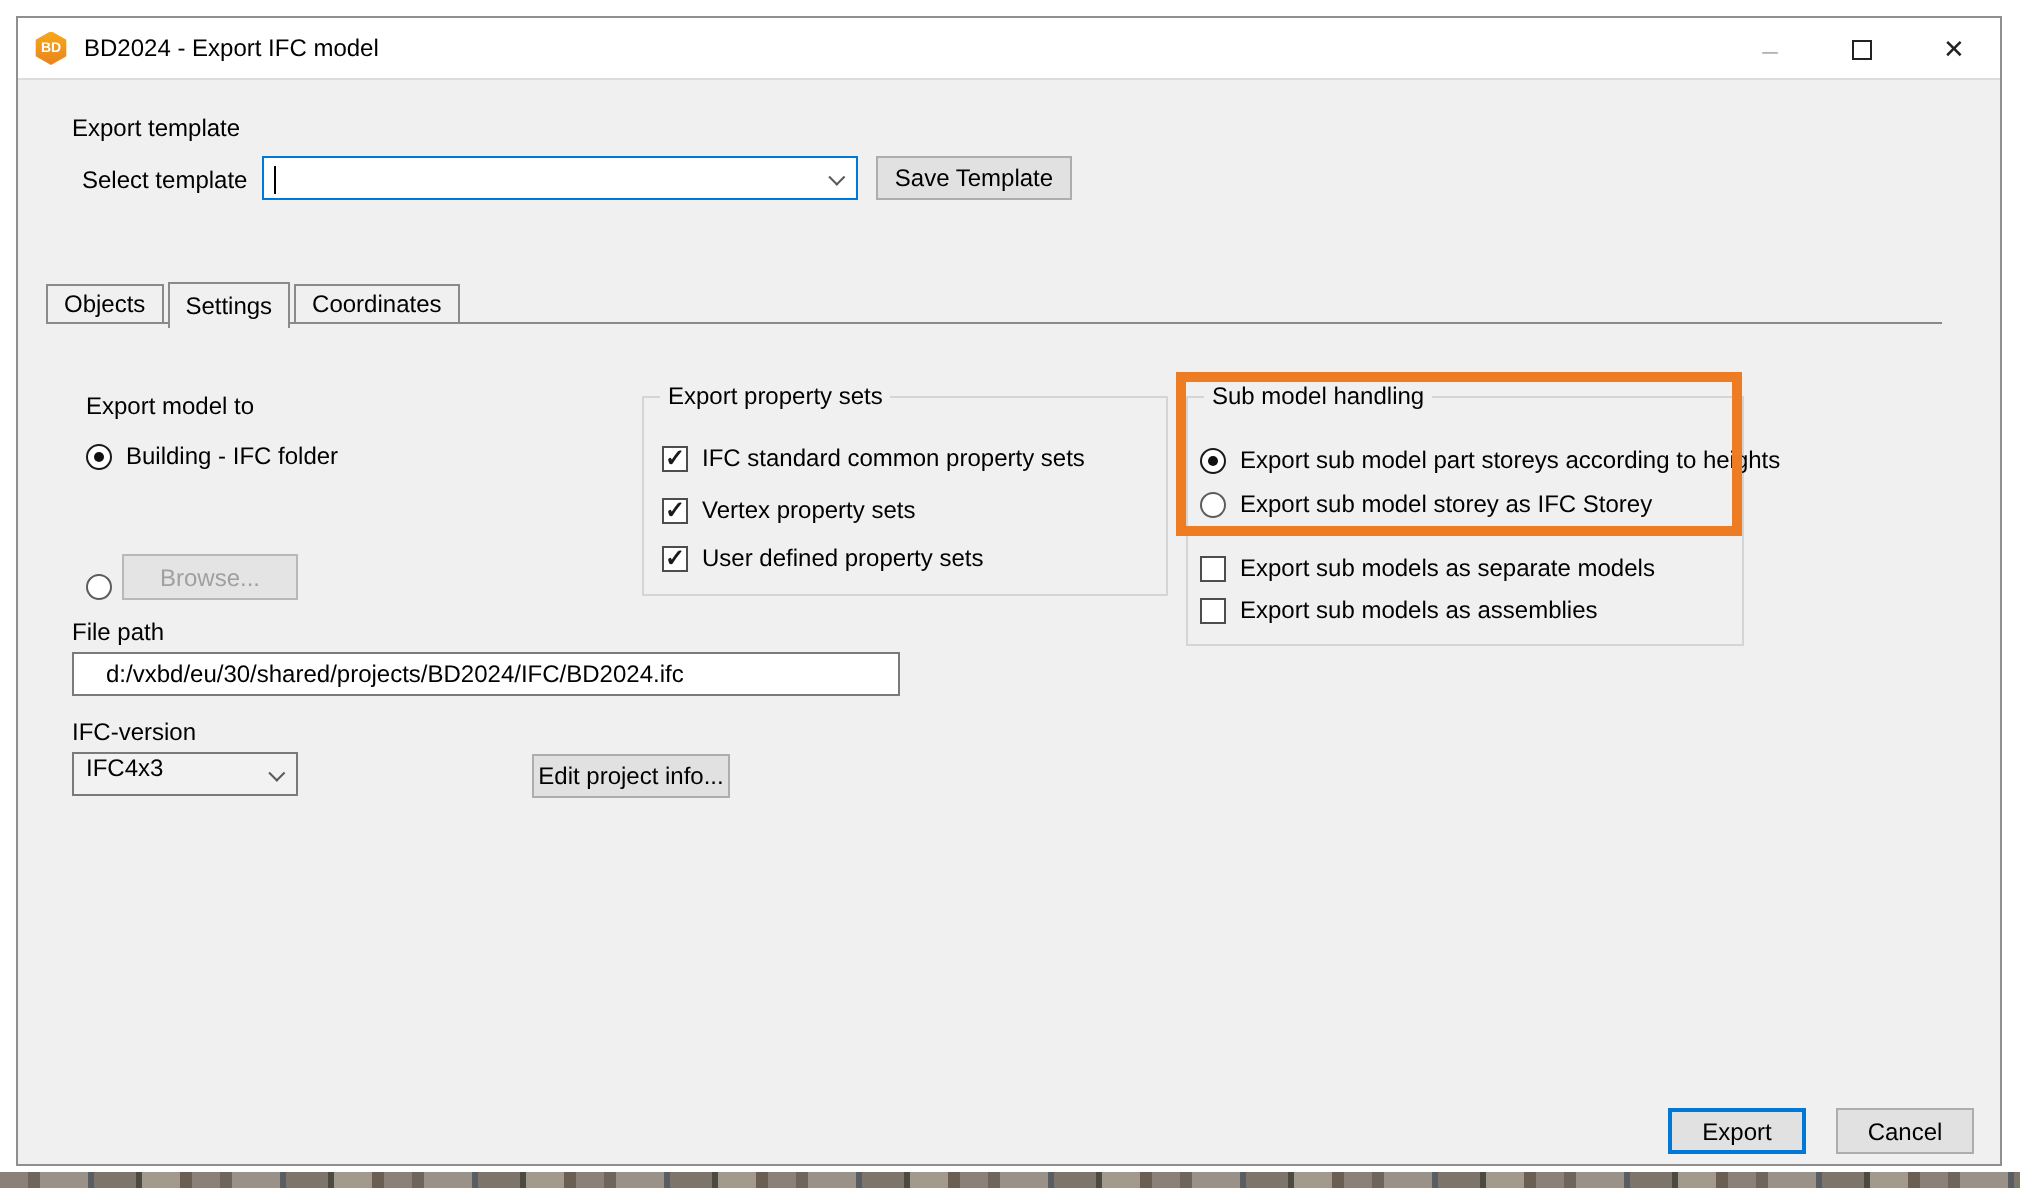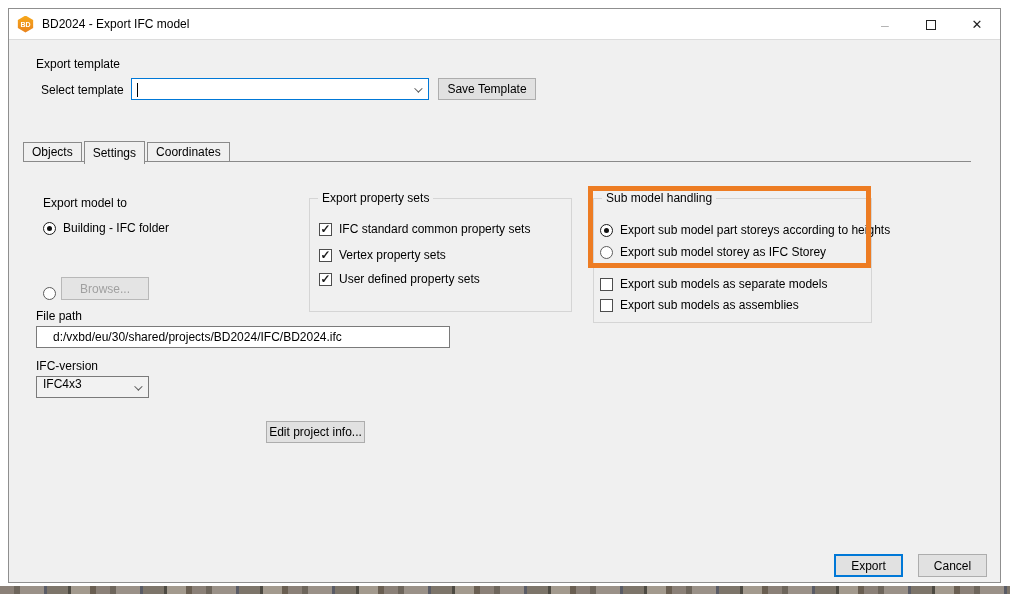--- a/index.html
+++ b/index.html
@@ -133,25 +133,25 @@
   </div>
 
   <div class="lbl" style="left:27px; top:300px;">File path</div>
   <input class="textbox" style="left: 27px; top: 317px; width: 414px;" value="d:/vxbd/eu/30/shared/projects/BD2024/IFC/BD2024.ifc">
 
   <div class="lbl" style="left:27px; top:350px;">IFC-version</div>
   <div class="combo" style="left:27px; top:367px; width:113px; background:#f2f2f2;">
     <span style="margin-left:6px;">IFC4x3</span>
     <span class="chev"></span>
   </div>
-  <div class="btn" style="left:257px; top:368px; width:99px;margin-top:44px;">
+  <div class="btn" style="left:257px; top:368px; width:99px;">
     <span>Edit project info...</span>
   </div>
 
-  <div class="groupbox" style="left:300px; top:189px; width:263px; height:114px;">
+  <div class="groupbox" style="left:312px; top:189px; width:263px; height:100px;">
     <span class="group-title">Export property sets</span>
     <div class="check-row" style="left:9px; top:23px;">
       <span class="checkbox">
         <span class="tick">✓</span>
         </span>
       <span>IFC standard common property sets</span>
     </div>
     <div class="check-row" style="left:9px; top:49px;">
       <span class="checkbox">
         <span class="tick">✓</span>

